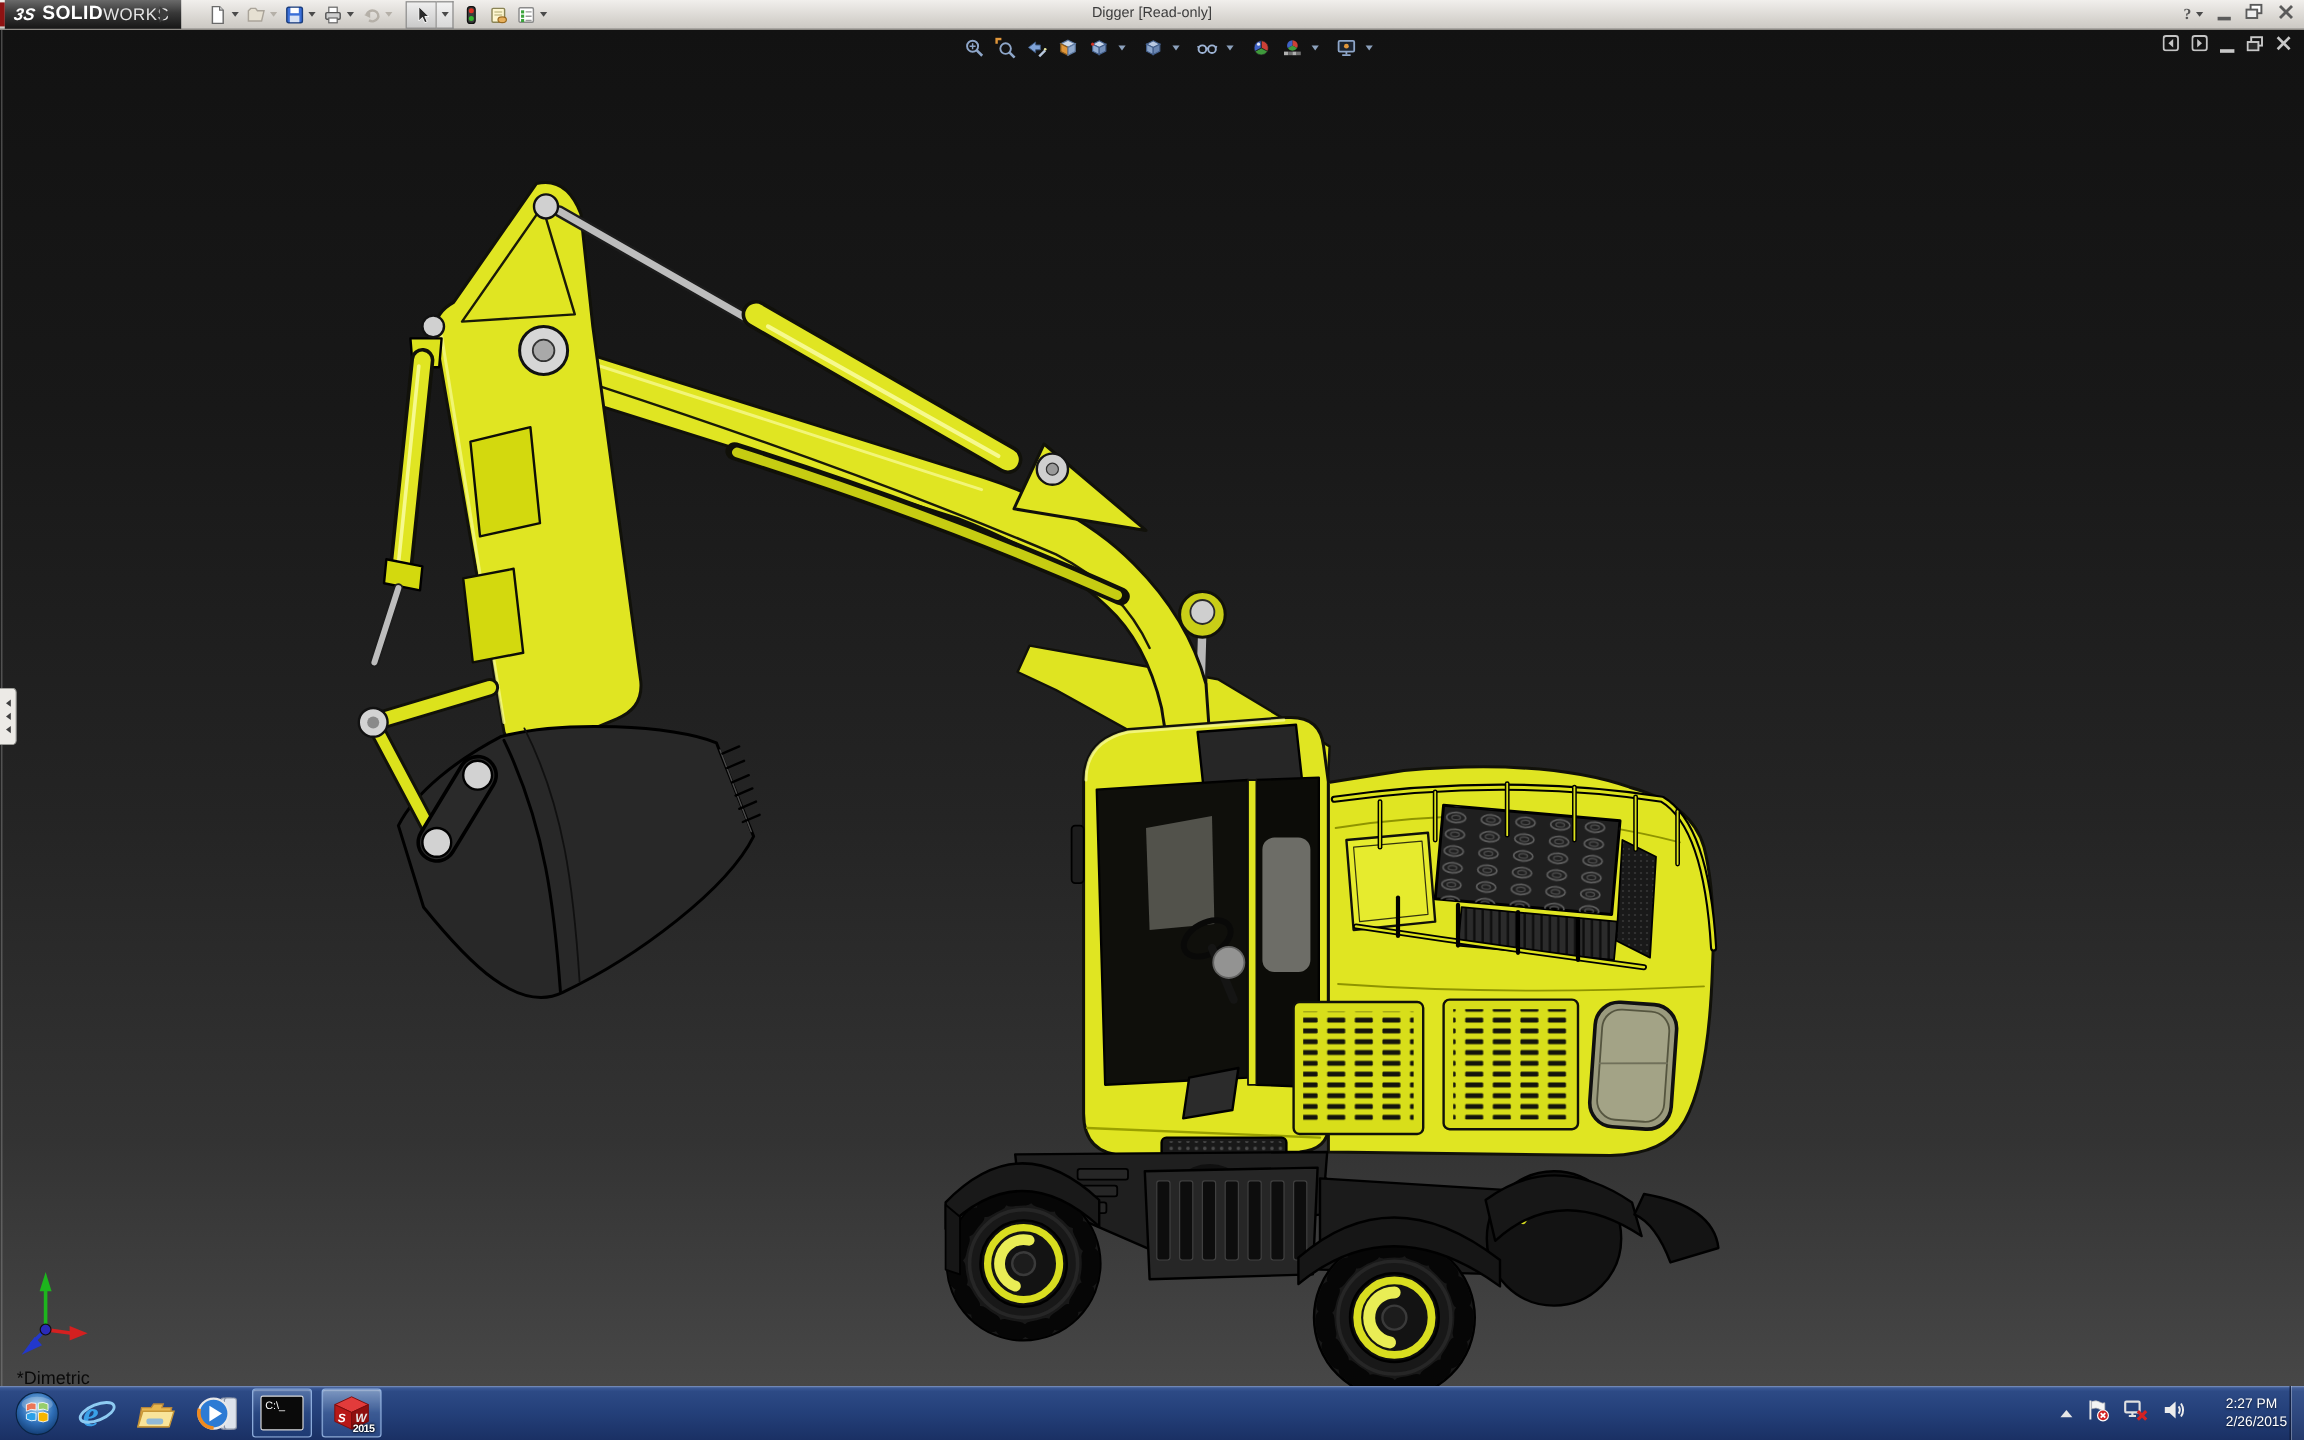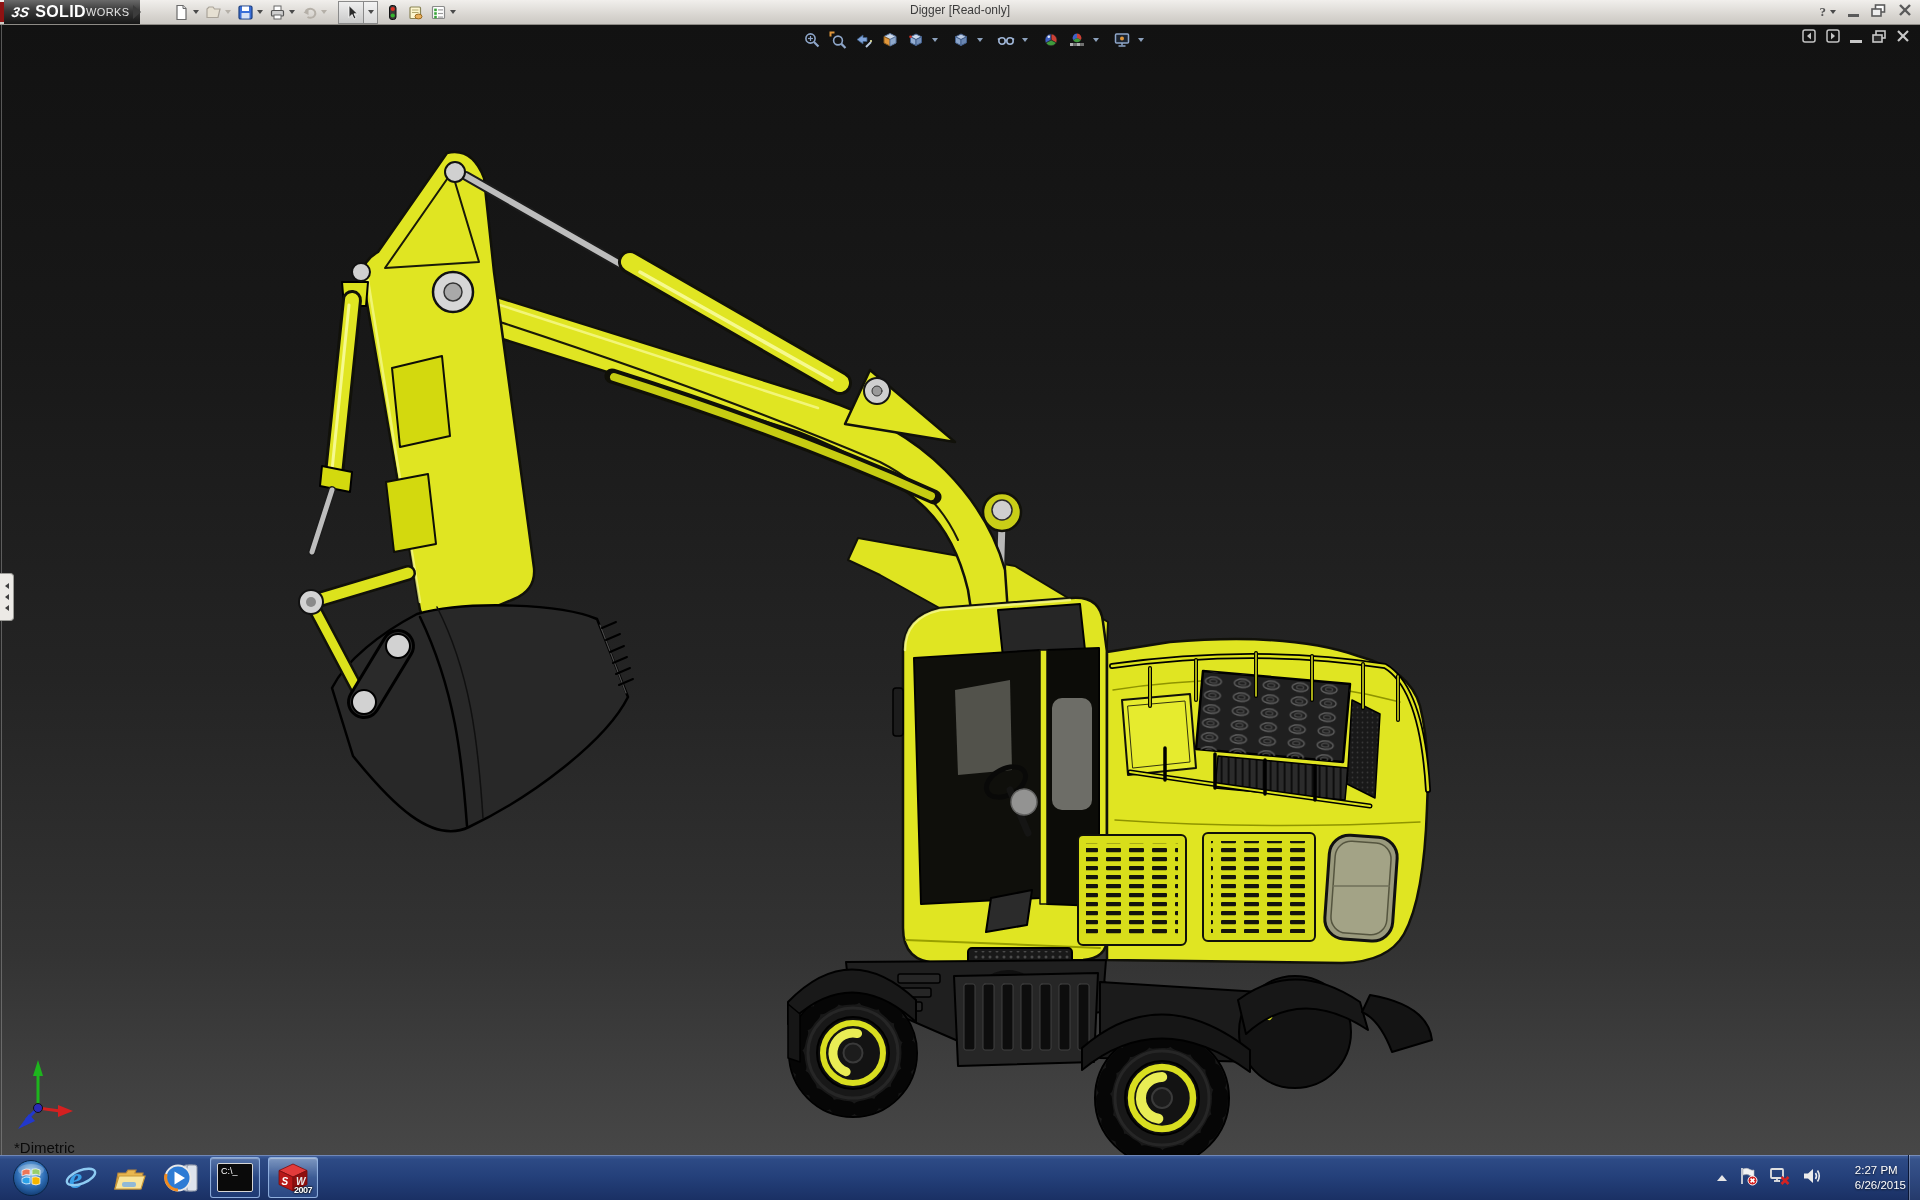--- a/index.html
+++ b/index.html
@@ -7,21 +7,21 @@
        font-family:"Liberation Sans",sans-serif;-webkit-font-smoothing:antialiased;}
 
   
   .titlebar{position:absolute;top:0;left:0;width:1920px;height:24px;z-index:30;
             background:linear-gradient(#f1efec,#d6d3ce 70%,#cbc8c3);border-bottom:1px solid #8e8b86;}
   .red-sliver{position:absolute;left:0;top:2px;width:4px;height:20px;background:#8f1212;}
   .logo{position:absolute;left:4px;top:0;height:24px;display:flex;align-items:center;
         padding:0 10px 0 8px;background:linear-gradient(#6a6a6a,#383838 45%,#161616);color:#fff;}
   .logo .mark{font-style:italic;font-weight:bold;font-size:14px;transform:skewX(-10deg);margin-right:6px;}
   .logo .solid{font-weight:bold;font-size:16px;letter-spacing:.4px;}
-  .logo .works{font-weight:normal;font-size:11px;letter-spacing:.4px;color:#e4e4e4;}
+  .logo .works{font-weight:normal;font-size:14px;letter-spacing:.4px;color:#e4e4e4;}
   .logo-arrow{position:absolute;left:133px;top:5px;width:0;height:0;
               border-top:7px solid transparent;border-bottom:7px solid transparent;border-left:8px solid #3c3c3c;}
   .tb{position:absolute;left:170px;top:1px;height:22px;display:flex;align-items:center;}
   .tb-item{display:flex;align-items:center;padding:0 3px;height:22px;}
   .tb-item svg{display:block;}
   .caret{width:0;height:0;border-left:3.5px solid transparent;border-right:3.5px solid transparent;
          border-top:4px solid #4a4a4a;margin-left:3px;}
   .caret.dis{border-top-color:#b5b0a8;}
   .sel-wrap{display:flex;align-items:center;margin:0 3px 0 8px;}
   .sel-box{display:flex;align-items:center;justify-content:center;width:24px;height:21px;
@@ -617,21 +617,21 @@
     </span>
     <span class="tb-btn active">
       <span class="sw-ico">
         <svg width="34" height="32" viewBox="0 0 34 32">
           <path d="M17,2 L31,8.5 L17,15 L3,8.5 Z" fill="#e23b3b" stroke="#7a0d0d" stroke-width="0.8"></path>
           <path d="M3,8.5 L17,15 V29 L3,22.5 Z" fill="#b81818" stroke="#7a0d0d" stroke-width="0.8"></path>
           <path d="M31,8.5 L17,15 V29 L31,22.5 Z" fill="#8f0f0f" stroke="#7a0d0d" stroke-width="0.8"></path>
           <text x="5.5" y="23" font-size="10" font-weight="bold" fill="#fff" font-style="italic">S</text>
           <text x="20" y="23" font-size="10" font-weight="bold" fill="#e8e8e8" font-style="italic">W</text>
         </svg>
-        <span class="sw-year">2007</span>
+        <span class="sw-year">2015</span>
       </span>
     </span>
   </div>
 
   <div class="tray">
     <span class="tray-up"></span>
     <span>
       <svg width="20" height="20" viewBox="0 0 20 20">
         <line x1="4" y1="2" x2="4" y2="18" stroke="#e8e8e8" stroke-width="1.6"></line>
         <path d="M5,3 Q9,1.5 12,3.5 Q14,4.8 16,4 L16,10 Q14,10.8 12,9.5 Q9,7.5 5,9 Z" fill="#f4f4f4" stroke="#b8b8b8" stroke-width="0.6"></path>
@@ -651,16 +651,16 @@
       <svg width="20" height="20" viewBox="0 0 20 20">
         <path d="M2,7.5 H6 L11,3 V17 L6,12.5 H2 Z" fill="#ececec"></path>
         <path d="M13.5,7 Q15.5,10 13.5,13" fill="none" stroke="#ececec" stroke-width="1.6"></path>
         <path d="M15.5,4.5 Q19,10 15.5,15.5" fill="none" stroke="#ececec" stroke-width="1.6"></path>
       </svg>
     </span>
   </div>
 
   <div class="clock">
     <span>2:27 PM</span>
-    <span>6/26/2015</span>
+    <span>2/26/2015</span>
   </div>
   <div class="showdesk"></div>
 </div>
 
 </body></html>

